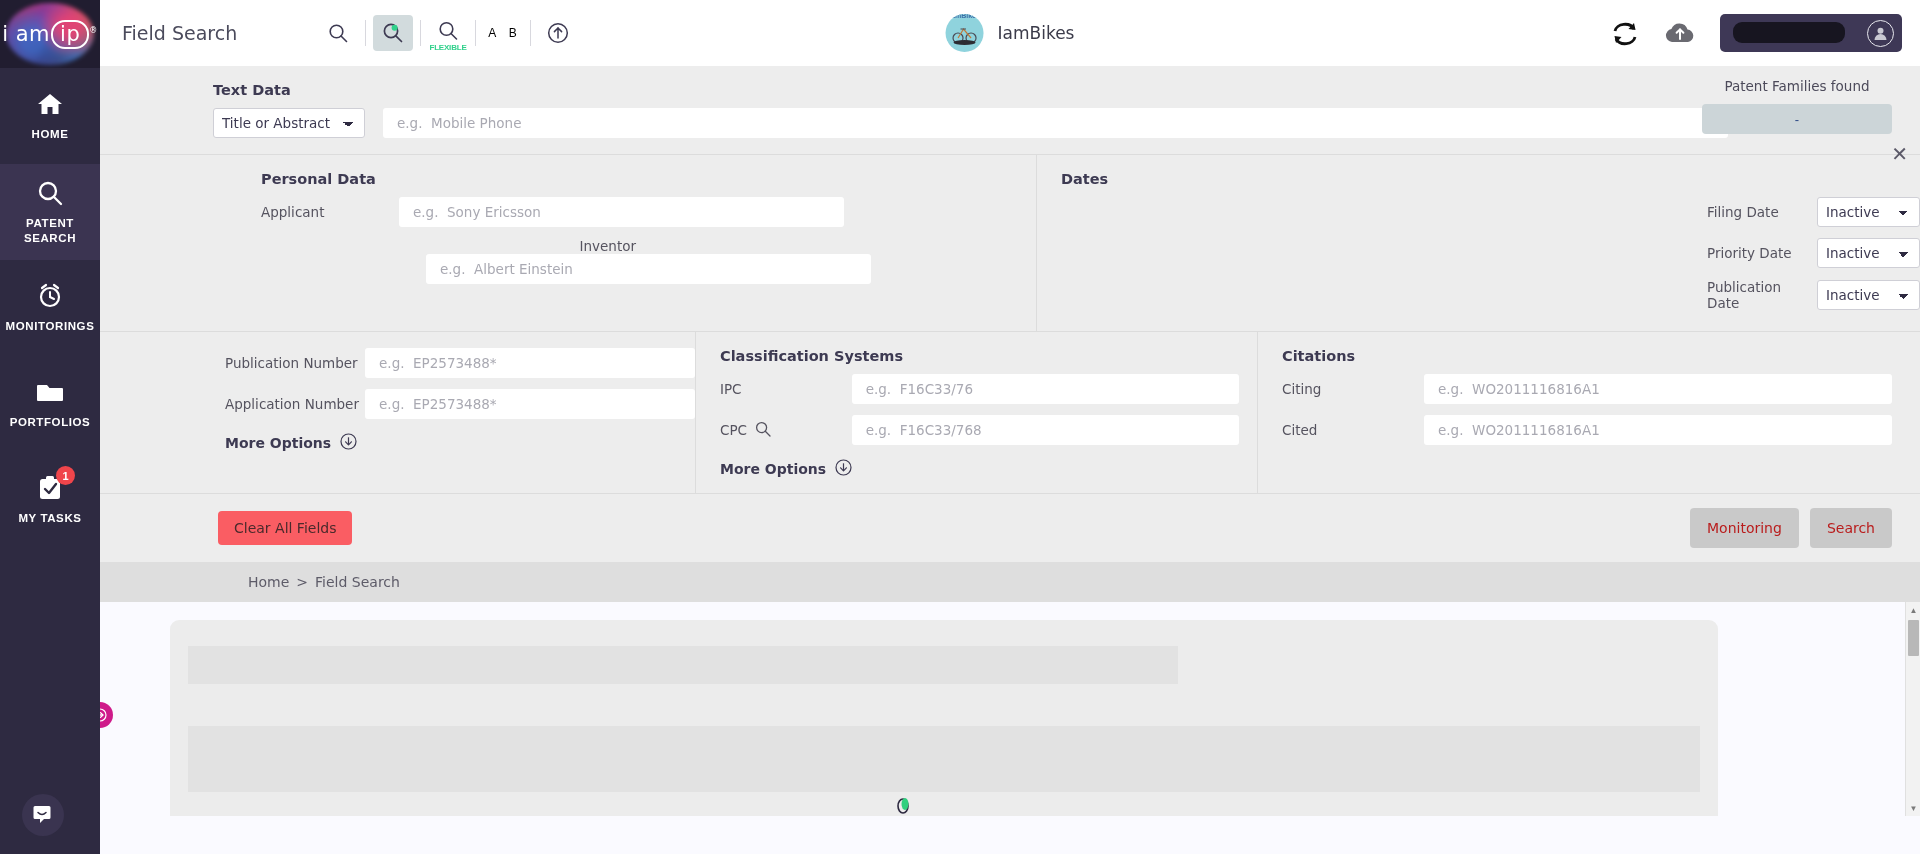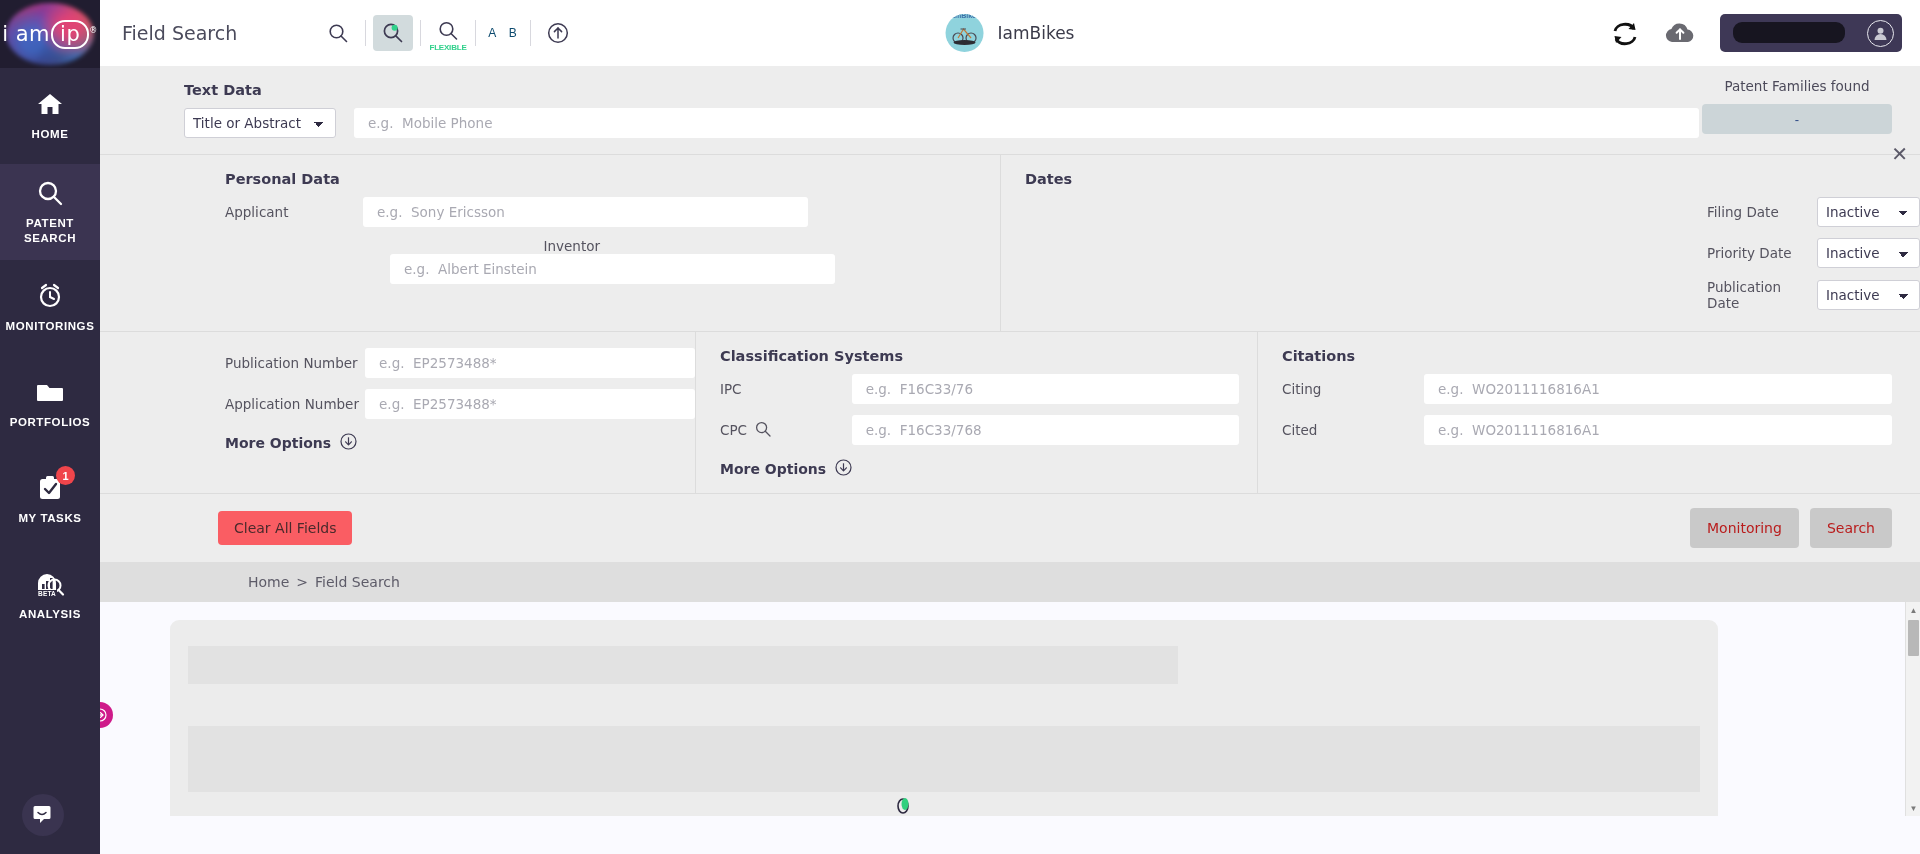--- a/index.html
+++ b/index.html
@@ -116,21 +116,21 @@
     display: flex; align-items: center; justify-content: center;
     cursor: pointer; border-radius: 4px; position: relative;
   }
   .tool-btn.selected { background: #d2dbdd; }
   .tool-sep { width: 1px; height: 26px; background: #d8d8de; margin: 0 7px; }
   .flexible-label {
     position: absolute; bottom: -1px; left: 50%; transform: translateX(-50%);
     font-size: 8px; font-weight: bold; color: #30d18b; letter-spacing: -.2px;
     white-space: nowrap;
   }
-  .ab-btn { font-size: 12px; color: #0c4a6e; letter-spacing: 5px; padding-left:4px;}
+  .ab-btn { font-size: 12px; color: #000000; letter-spacing: 5px; padding-left:4px;}
 
   .brand-center {
     position: absolute; left: 50%; transform: translateX(-50%);
     display: flex; align-items: center; gap: 14px;
   }
   .brand-logo {
     width: 38px; height: 38px; border-radius: 50%;
     background: #8fd3dd; position: relative; overflow: hidden;
     display: flex; align-items: center; justify-content: center;
   }
@@ -165,21 +165,21 @@
 
   
   .search-panel {
     background: #ededed;
     padding: 0 0 0 0;
     position: relative;
   }
 
   .row-textdata {
     display: flex; align-items: flex-start;
-    padding: 16px 0 16px 84px;
+    padding: 16px 0 16px 113px;
     border-bottom: 1px solid #dcdcdc;
     position: relative;
   }
   .section-title {
     font-size: 14.5px; color: #3d3a52; font-weight: bold;
     font-family: "DejaVu Sans", sans-serif;
     margin-bottom: 10px;
   }
   .field-label {
     font-size: 13.5px; color: #55535f;
@@ -221,21 +221,21 @@
   .close-x {
     position: absolute; right: 12px; top: 78px;
     font-size: 20px; color: #5b5968; cursor: pointer; line-height: 1;
   }
 
   
   .row-mid {
     display: flex;
     border-bottom: 1px solid #dcdcdc;
   }
-  .pd-block { width: 900px; padding: 16px 0 20px 125px; }
+  .pd-block { width: 900px; padding: 16px 0 20px 125px; margin-left: 36px; }
   .pd-row { display: flex; align-items: center; margin-bottom: 11px; }
   .pd-row:last-child { margin-bottom: 0; flex-direction: column; }
   .pd-label { width: 138px; }
   .pd-input { width: 445px; }
 
   .dates-block {
     border-left: 1px solid #dcdcdc;
     padding: 16px 0 20px 24px;
     flex: 1;
   }
@@ -408,34 +408,20 @@
       <svg width="24" height="26" viewBox="0 0 24 26">
         <rect x="2" y="4" width="20" height="20" rx="2.5" fill="#fff"></rect>
         <rect x="8" y="1" width="8" height="5" rx="1.5" fill="#fff"></rect>
         <path d="M7 14 L11 18 L18 9" fill="none" stroke="#2e2a41" stroke-width="2.4" stroke-linecap="round" stroke-linejoin="round"></path>
       </svg>
       <span class="badge">1</span>
     </span>
     <span class="nav-label">MY TASKS</span>
   </div>
 
-  <div class="nav-item">
-    <span class="nav-icon">
-      <svg width="30" height="26" viewBox="0 0 30 26">
-        <path d="M3 12 a9 9 0 0 1 18 0 v8 H3 z" fill="#fff"></path>
-        <rect x="7" y="13" width="2.6" height="5" fill="#2e2a41"></rect>
-        <rect x="11" y="10" width="2.6" height="8" fill="#2e2a41"></rect>
-        <rect x="15" y="7" width="2.6" height="11" fill="#2e2a41"></rect>
-        <circle cx="19.5" cy="14.5" r="6" fill="none" stroke="#fff" stroke-width="2"></circle>
-        <line x1="23.6" y1="19" x2="28" y2="23.5" stroke="#fff" stroke-width="2.2" stroke-linecap="round"></line>
-      </svg>
-      <span class="beta-tag">BETA</span>
-    </span>
-    <span class="nav-label">ANALYSIS</span>
-  </div>
 
   <div class="chat-bubble">
     <svg width="24" height="24" viewBox="0 0 24 24">
       <path d="M4 3 h14 a1.5 1.5 0 0 1 1.5 1.5 v10 a1.5 1.5 0 0 1 -1.5 1.5 h-5 l-4 4 v-4 h-5 a1.5 1.5 0 0 1 -1.5 -1.5 v-10 a1.5 1.5 0 0 1 1.5 -1.5 z" fill="#fff"></path>
       <path d="M7 9.5 q4 4 8 0" fill="none" stroke="#2e2a41" stroke-width="1.5" stroke-linecap="round"></path>
     </svg>
   </div>
 </aside>
 
 <div class="main">

